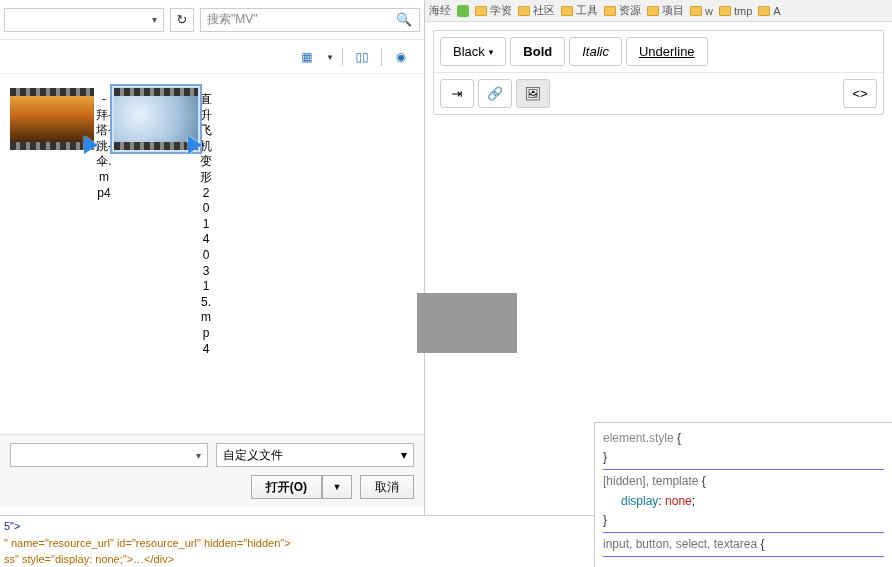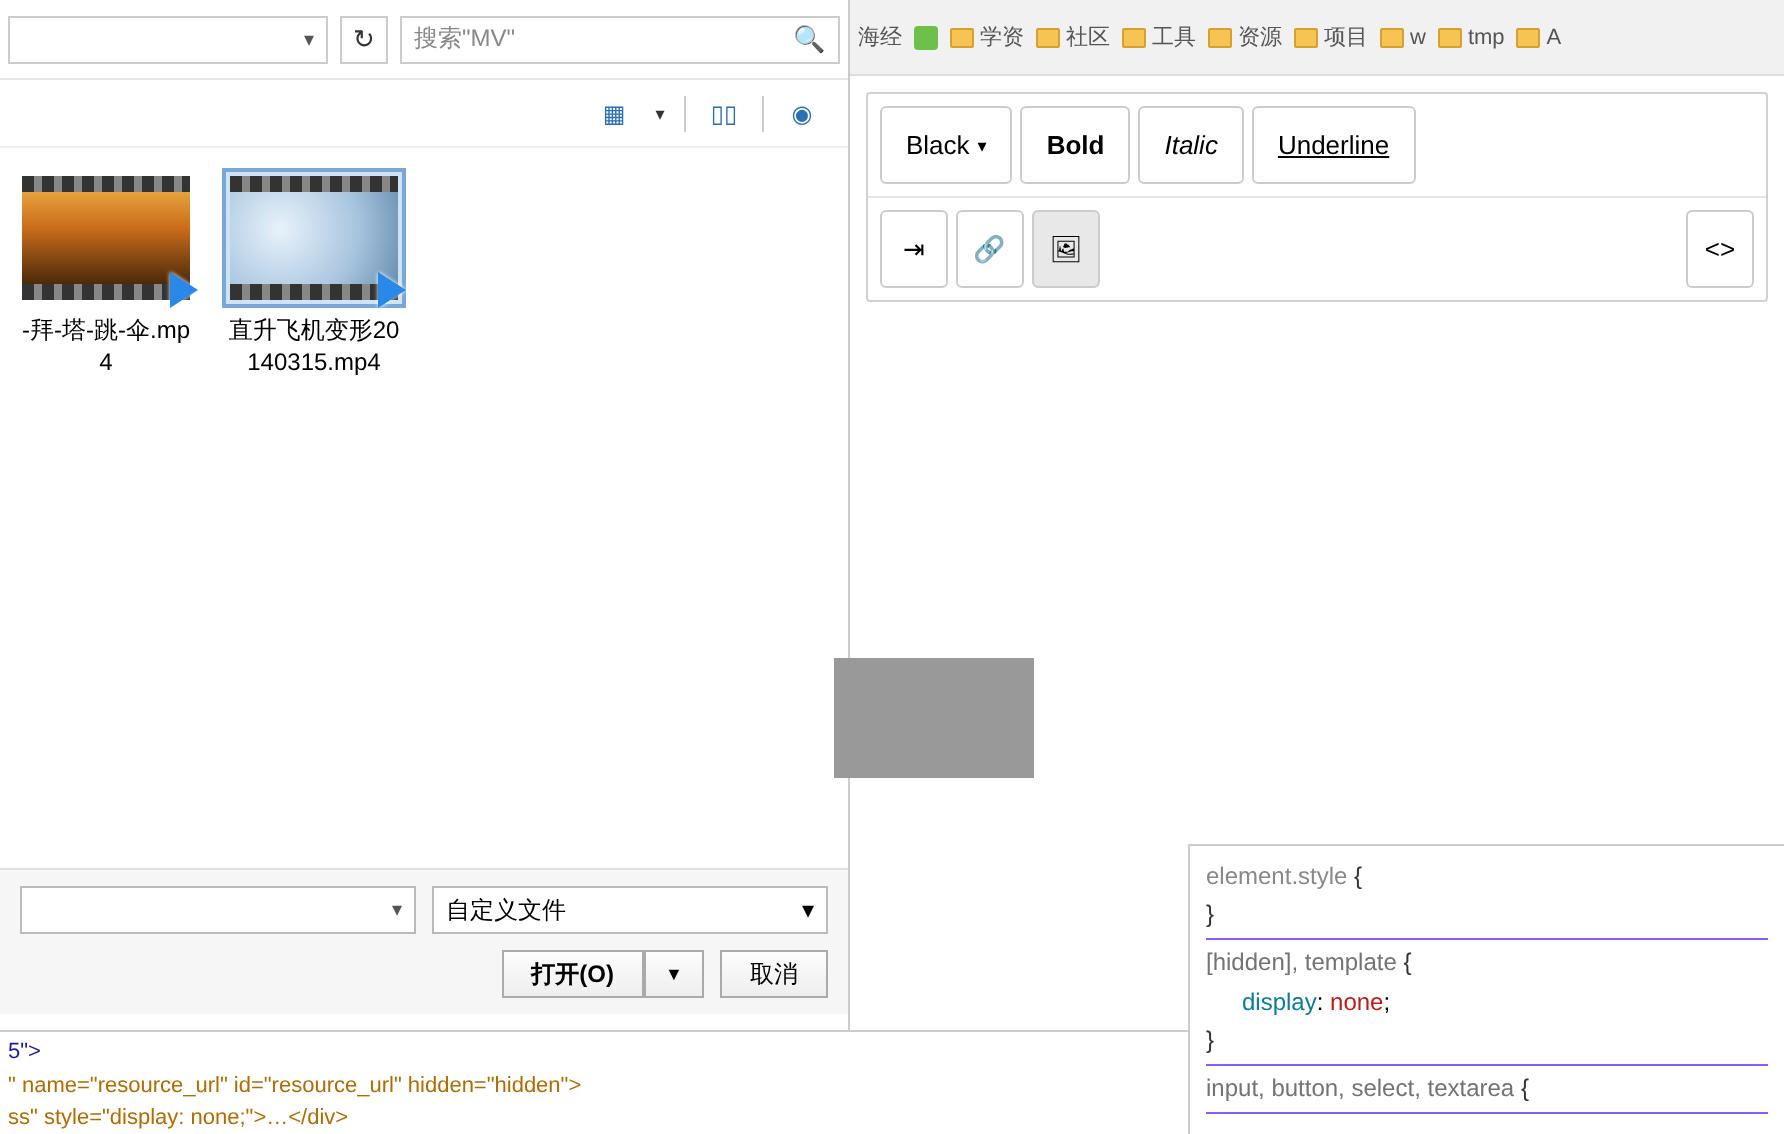--- a/index.html
+++ b/index.html
@@ -13,21 +13,21 @@
 .refresh-btn { width: 24px; height: 24px; border: 1px solid #ccc; display: flex; align-items: center; justify-content: center; font-size: 13px; color: #333; }
 .search-box { flex: 1; height: 24px; border: 1px solid #ccc; display: flex; align-items: center; padding: 0 6px; font-size: 12px; color: #888; }
 .search-box .mag { margin-left: auto; color: #666; font-size: 13px; }
 
 .fd-view-bar { height: 34px; display: flex; align-items: center; justify-content: flex-end; gap: 4px; padding: 0 10px; border-bottom: 1px solid #eee; }
 .vb-btn { width: 26px; height: 22px; display: flex; align-items: center; justify-content: center; color: #2a6fb5; font-size: 12px; }
 .vb-btn.small-chev { width: 12px; font-size: 9px; color: #333; }
 .vb-sep { width: 1px; height: 18px; background: #ccc; margin: 0 2px; }
 
 .fd-body { padding: 12px 8px; display: flex; gap: 14px; height: 350px; }
-.file-item { width: 90px; display: flex; flex-direction: column; align-items: center; }
+.file-item { width: 90px; display: flex; flex-direction: row; align-items: flex-start; }
 .file-item.sel .thumb-wrap { outline: 2px solid #7aa7d8; background: #cfe3f7; }
 .thumb-wrap { width: 88px; padding: 2px; position: relative; }
 .thumb { width: 84px; height: 62px; background: #222; position: relative; border-top: 8px solid #333; border-bottom: 8px solid #333; }
 .thumb::before, .thumb::after { content: ""; position: absolute; left: 0; right: 0; height: 8px; background-image: repeating-linear-gradient(to right, #333 0 6px, #888 6px 10px); }
 .thumb::before { top: -8px; } .thumb::after { bottom: -8px; }
 .thumb.sunset { background: linear-gradient(#e6a23c 0%, #c96b1a 40%, #4a2a0a 100%); }
 .thumb.heli { background: radial-gradient(circle at 30% 40%, #e8f2fb 0%, #a7c4de 60%, #6a8fb0 100%); }
 .play-badge { position: absolute; right: -2px; bottom: -2px; width: 0; height: 0; border-left: 14px solid #2a88e8; border-top: 9px solid transparent; border-bottom: 9px solid transparent; filter: drop-shadow(0 0 1px #fff); }
 .file-label { font-size: 12px; text-align: center; margin-top: 6px; line-height: 1.3; word-break: break-all; }
 
@@ -36,30 +36,30 @@
 .fn-input { flex: 1; height: 24px; border: 1px solid #bbb; background: #fff; display: flex; align-items: center; justify-content: flex-end; padding: 0 6px; }
 .fn-input .chev { font-size: 10px; color: #555; }
 .ft-select { flex: 1; height: 24px; border: 1px solid #bbb; background: #fff; display: flex; align-items: center; padding: 0 6px; font-size: 12px; justify-content: space-between; }
 .btn { height: 24px; padding: 0 14px; border: 1px solid #aaa; background: linear-gradient(#fdfdfd, #eee); font-size: 12px; display: flex; align-items: center; }
 .btn-split { display: flex; font-weight: bold; }
 .btn-split .arrow { width: 16px; border-left: 1px solid #aaa; display: flex; align-items: center; justify-content: center; font-size: 9px; }
 .fd-buttons { display: flex; gap: 8px; justify-content: flex-end; }
 
 
 .browser-area { position: absolute; left: 424px; top: 0; right: 0; height: 567px; border-left: 1px solid #ccc; background: #fff; }
-.bookmark-bar { height: 38px; background: #f1f1f1; border-bottom: 1px solid #ddd; display: flex; align-items: center; gap: 6px; padding: 0 4px; font-size: 11px; overflow: hidden; white-space: nowrap; }
+.bookmark-bar { height: 22px; background: #f1f1f1; border-bottom: 1px solid #ddd; display: flex; align-items: center; gap: 6px; padding: 0 4px; font-size: 11px; overflow: hidden; white-space: nowrap; }
 .bm-item { display: flex; align-items: center; gap: 3px; color: #555; }
 .bm-folder { width: 12px; height: 10px; background: #f6c452; border: 1px solid #d6a030; border-radius: 1px; }
 .bm-icon-g { width: 12px; height: 12px; background: #6fbf4b; border-radius: 2px; }
 
 .editor-panel { padding: 8px; }
 .editor-toolbar { border: 1px solid #d0d0d0; border-radius: 2px; }
 .et-row { display: flex; align-items: center; padding: 6px; gap: 4px; }
 .et-row + .et-row { border-top: 1px solid #e5e5e5; }
-.et-btn { height: 39px; padding: 0 12px; border: 1px solid #ccc; border-radius: 3px; background: #fff; font-size: 13px; display: flex; align-items: center; gap: 4px; }
+.et-btn { height: 29px; padding: 0 12px; border: 1px solid #ccc; border-radius: 3px; background: #fff; font-size: 13px; display: flex; align-items: center; gap: 4px; }
 .et-btn.bold { font-weight: bold; }
 .et-btn.italic { font-style: italic; }
 .et-btn.underline { text-decoration: underline; }
 .et-btn.icon-only { width: 34px; padding: 0; justify-content: center; }
 .et-btn.active { background: #e8e8e8; }
 .et-spacer { flex: 1; }
 .editor-canvas { height: 170px; background: #fff; }
 
 .gray-block { height: 60px; background: #999; width: 100px; margin-left: -8px; }
 

